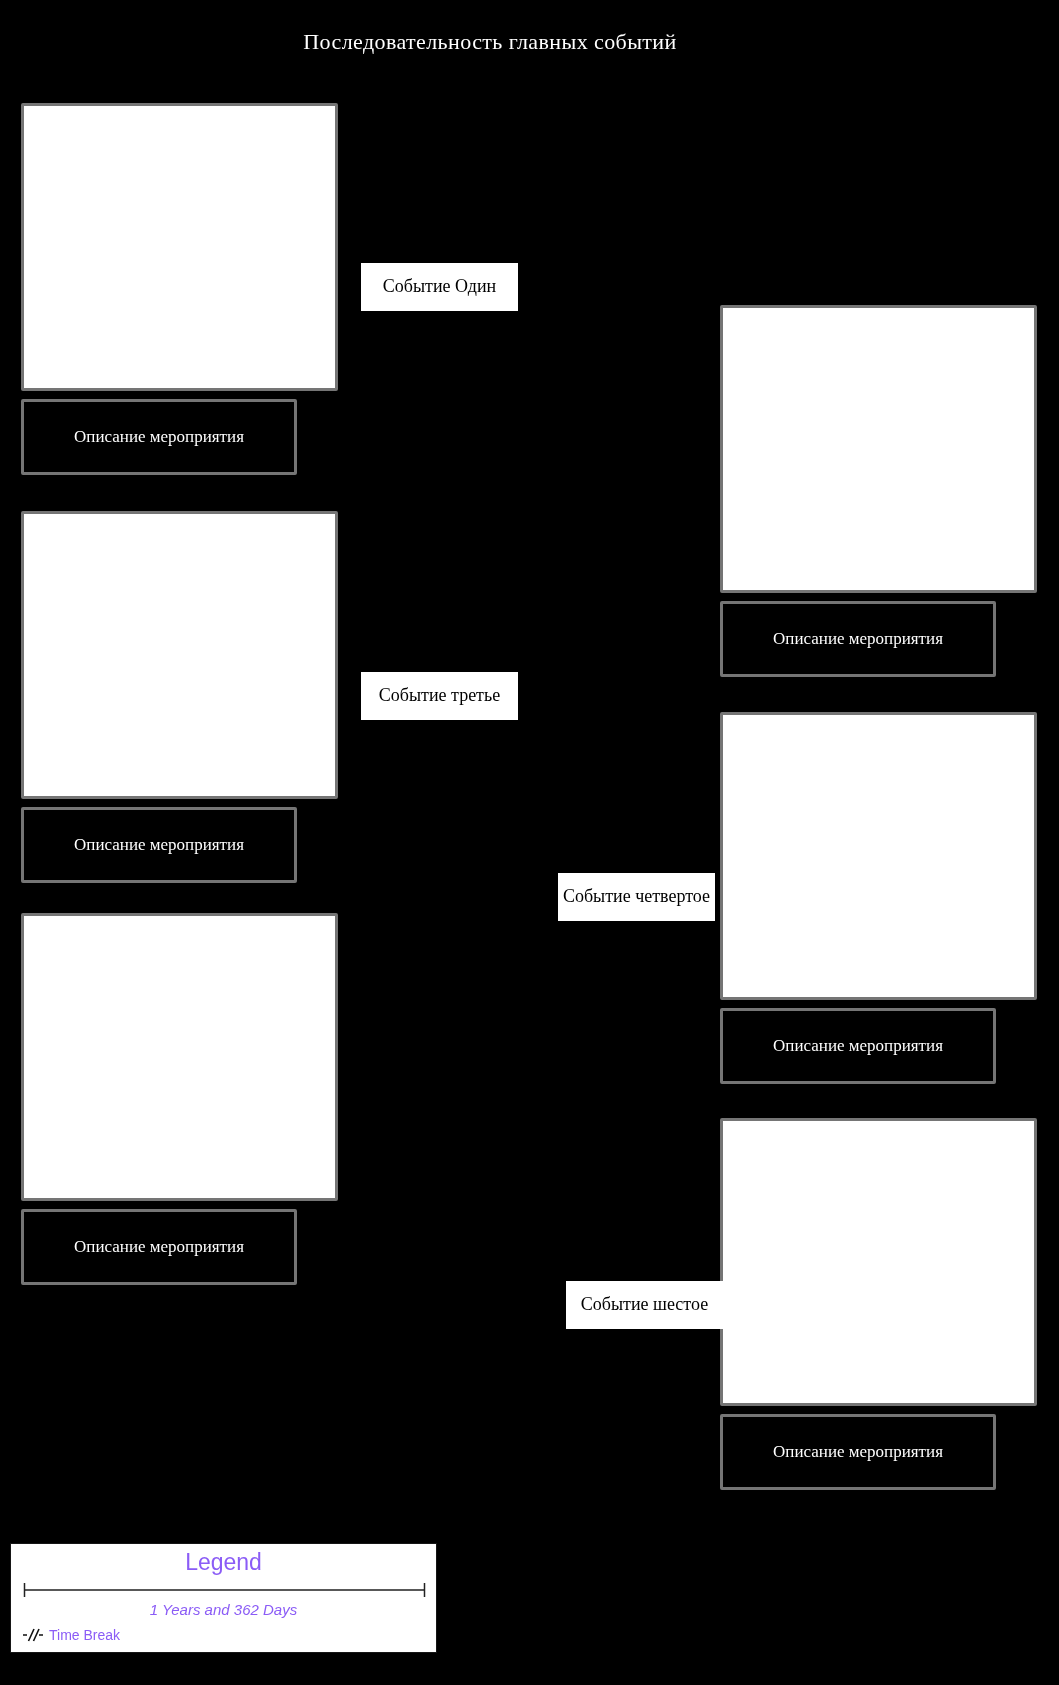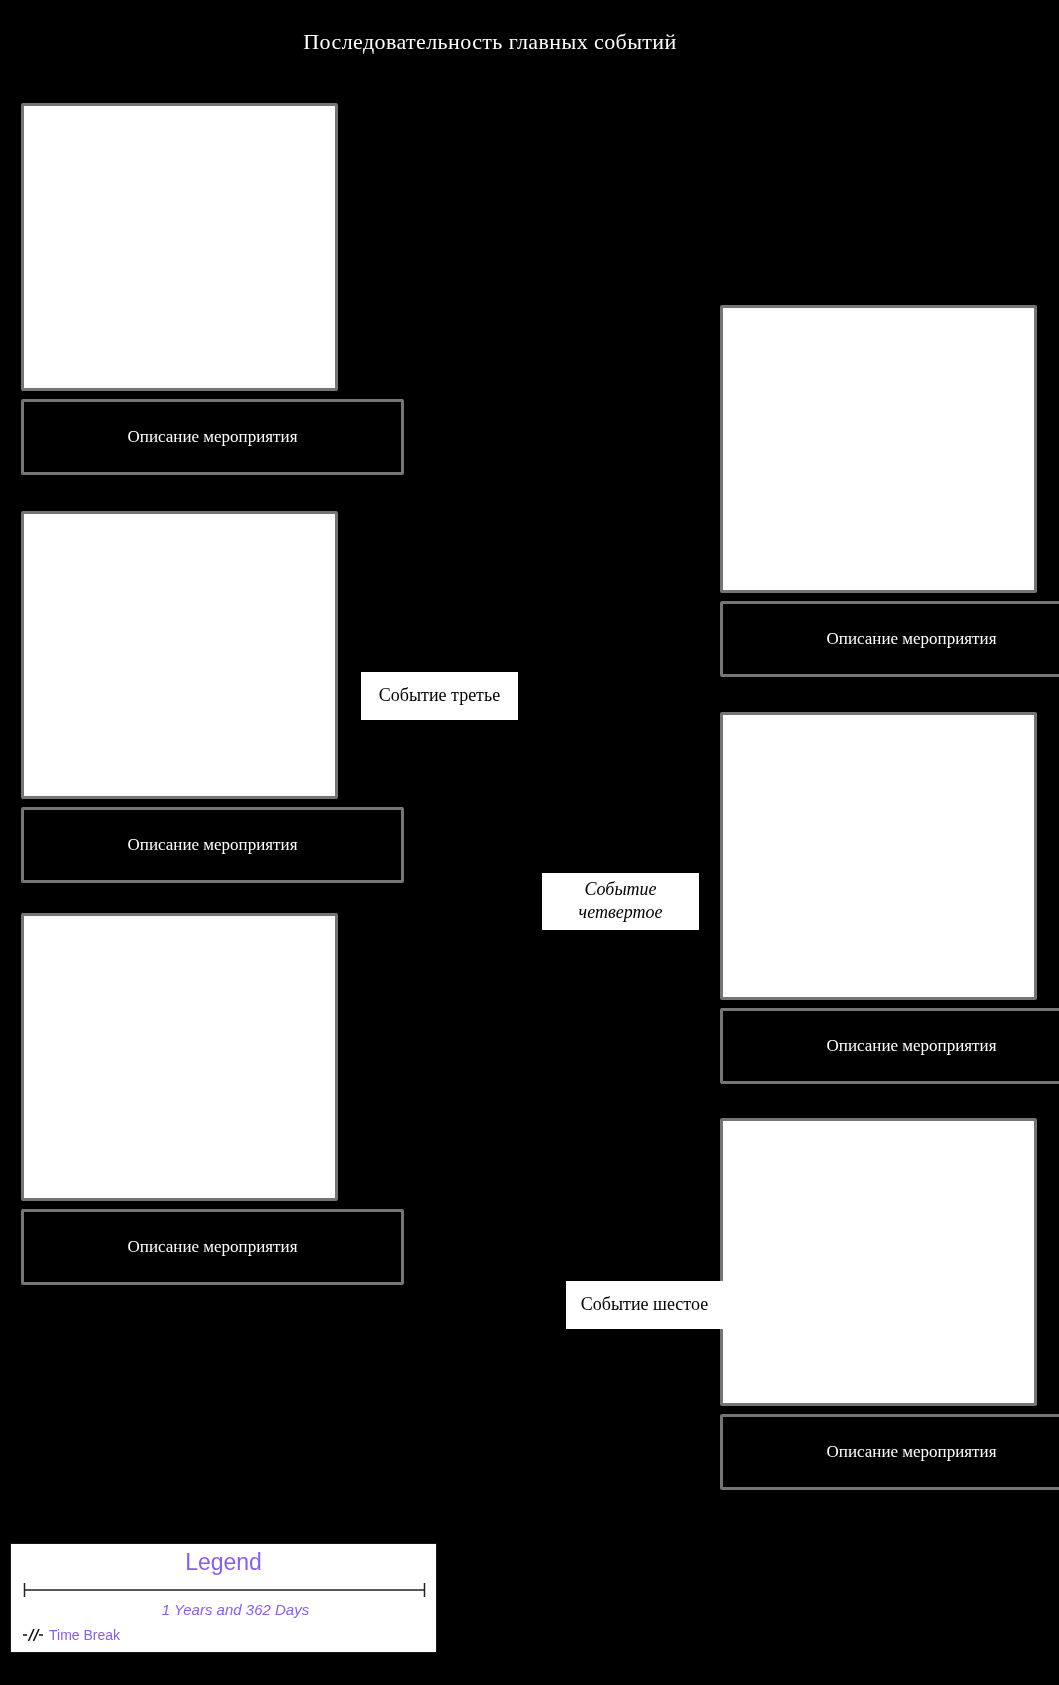--- a/index.html
+++ b/index.html
@@ -35,21 +35,21 @@
     box-sizing: border-box;
     width: 317px;
     height: 288px;
     background: var(--color-frame-fill, #ffffff);
     border: 3px solid var(--color-frame-border, #757575);
     border-radius: 2px;
   }
   .caption {
     box-sizing: border-box;
     margin-top: 8px;
-    width: 383px;
+    width: 276px;
     height: 76px;
     background: var(--color-caption-fill, #000000);
     border: 3px solid var(--color-caption-border, #757575);
     border-radius: 2px;
     color: var(--color-caption-text, #ffffff);
     font-size: 17px;
     display: flex;
     align-items: center;
     justify-content: center;
     text-align: center;
@@ -65,21 +65,21 @@
     font-size: 18px;
     line-height: 1.3;
     display: flex;
     align-items: center;
     justify-content: center;
     text-align: center;
   }
   .lbl1 { left: 361px; top: 263px; }
   .lbl2 { left: 542px; top: 471px; }
   .lbl3 { left: 361px; top: 672px; }
-  .lbl4 { left: 542px; top: 873px; font-style: italic; }
+  .lbl4 { left: 558px; top: 873px; }
   .lbl5 { left: 358px; top: 1077px; }
   .lbl6 { left: 566px; top: 1281px; }
   .legend {
     position: absolute;
     left: 10px;
     top: 1543px;
     width: 427px;
     height: 110px;
     box-sizing: border-box;
     background: #ffffff;
@@ -95,21 +95,20 @@
   }
   .legend-line { position: absolute; left: 12px; top: 38px; width: 403px; height: 16px; }
   .legend-scale-label {
     position: absolute;
     top: 57px;
     left: 0;
     width: 100%;
     text-align: center;
     font-style: italic;
     font-size: 15px;
-    padding-left: 12px;
   }
   .legend-break {
     position: absolute;
     left: 12px;
     top: 83px;
     display: flex;
     align-items: center;
     gap: 6px;
     font-size: 14px;
   }
@@ -119,20 +118,21 @@
 <body>
 
 <div class="canvas">
 
   <div class="page-title">Последовательность главных событий</div>
 
   <div class="frame pos-l f1">
     <div class="image-box"></div>
     <div class="caption">Описание мероприятия</div>
   </div>
+  <div class="event-label lbl1">Событие Один</div>
 
   <div class="frame pos-r f4">
     <div class="image-box"></div>
     <div class="caption">Описание мероприятия</div>
   </div>
 
   <div class="frame pos-l f2">
     <div class="image-box"></div>
     <div class="caption">Описание мероприятия</div>
   </div>

